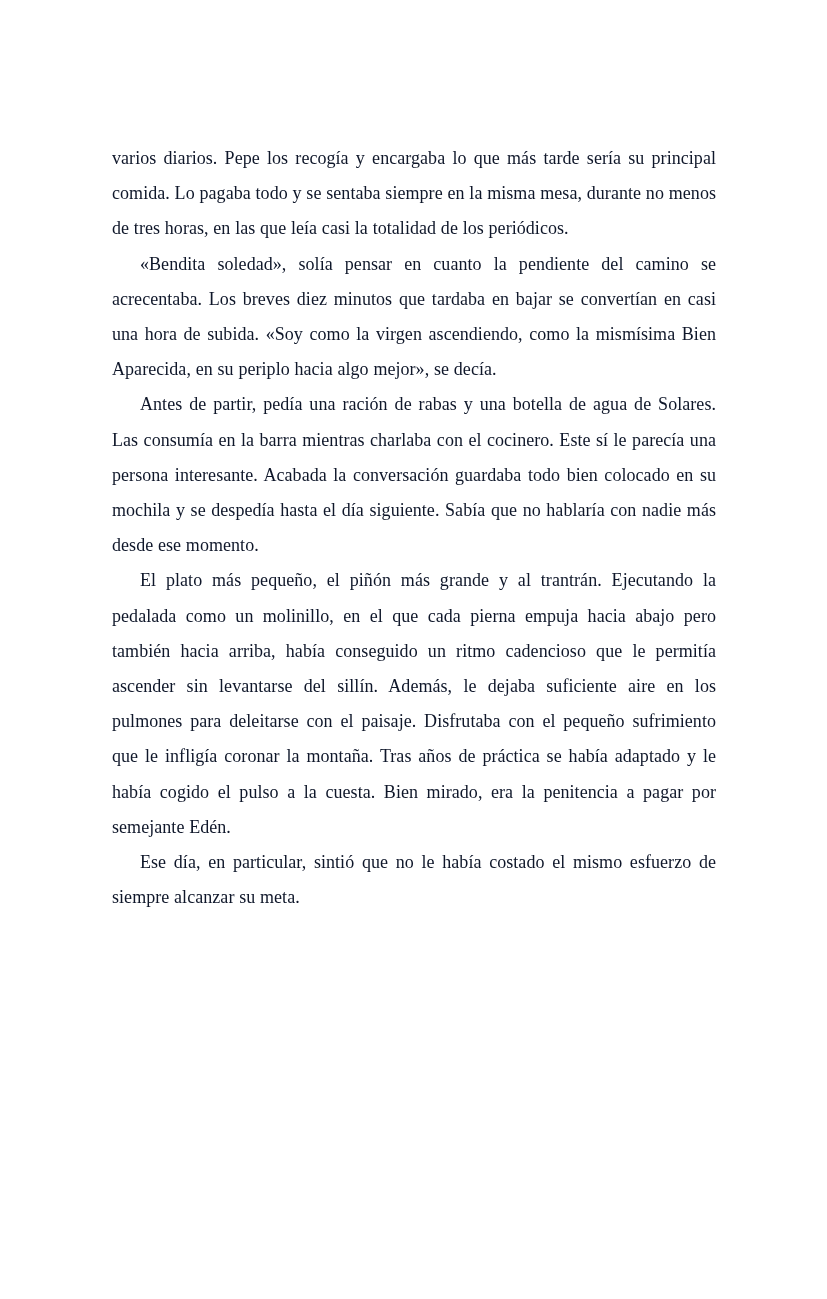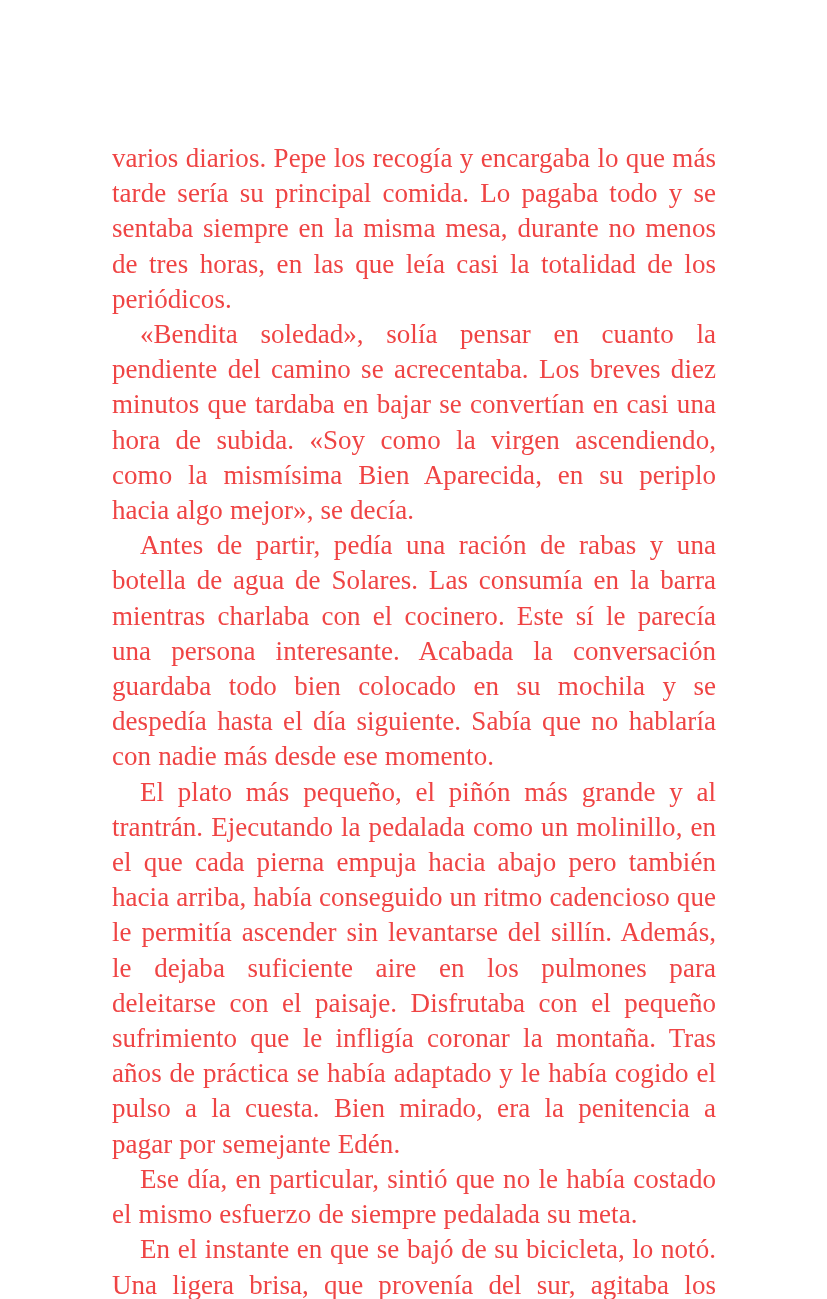--- a/index.html
+++ b/index.html
@@ -38,23 +38,23 @@
     position: absolute;
     top: 141px;
     left: 112px;
     width: 604px;
   }
 
   .para {
     margin: 0;
     text-align: justify;
     text-justify: inter-word;
-    font-size: 27px;
+    font-size: 18px;
     line-height: 35.2px;
-    color: #ef4444;
+    color: #0f172a;
     letter-spacing: 0.05px;
     word-spacing: 0.2px;
     hyphens: none;
     -webkit-hyphens: none;
     text-indent: 0;
   }
 
   
   .para + .para {
     text-indent: 28px;
@@ -84,21 +84,20 @@
   <div class="text-block">
 
     <p class="para">varios diarios. Pepe los recogía y encargaba lo que más tarde sería su principal comida. Lo pagaba todo y se sentaba siempre en la misma mesa, durante no menos de tres horas, en las que leía casi la totalidad de los periódicos.</p>
 
     <p class="para">«Bendita soledad», solía pensar en cuanto la pendiente del camino se acrecentaba. Los breves diez minutos que tardaba en bajar se convertían en casi una hora de subida. «Soy como la virgen ascendiendo, como la mismísima Bien Aparecida, en su periplo hacia algo mejor», se decía.</p>
 
     <p class="para">Antes de partir, pedía una ración de rabas y una botella de agua de Solares. Las consumía en la barra mientras charlaba con el cocinero. Este sí le parecía una persona interesante. Acabada la conversación guardaba todo bien colocado en su mochila y se despedía hasta el día siguiente. Sabía que no hablaría con nadie más desde ese momento.</p>
 
     <p class="para">El plato más pequeño, el piñón más grande y al trantrán. Ejecutando la pedalada como un molinillo, en el que cada pierna empuja hacia abajo pero también hacia arriba, había conseguido un ritmo cadencioso que le permitía ascender sin levantarse del sillín. Además, le dejaba suficiente aire en los pulmones para deleitarse con el paisaje. Disfrutaba con el pequeño sufrimiento que le infligía coronar la montaña. Tras años de práctica se había adaptado y le había cogido el pulso a la cuesta. Bien mirado, era la penitencia a pagar por semejante Edén.</p>
 
-    <p class="para">Ese día, en particular, sintió que no le había costado el mismo esfuerzo de siempre pedalada su meta.</p>
+    <p class="para">Ese día, en particular, sintió que no le había costado el mismo esfuerzo de siempre alcanzar su meta.</p>
 
-    <p class="para">En el instante en que se bajó de su bicicleta, lo notó. Una ligera brisa, que provenía del sur, agitaba los prados y las ramas</p>
 
   </div>
 
   <div class="folio"></div>
 
 </div>
 
 </body></html>

